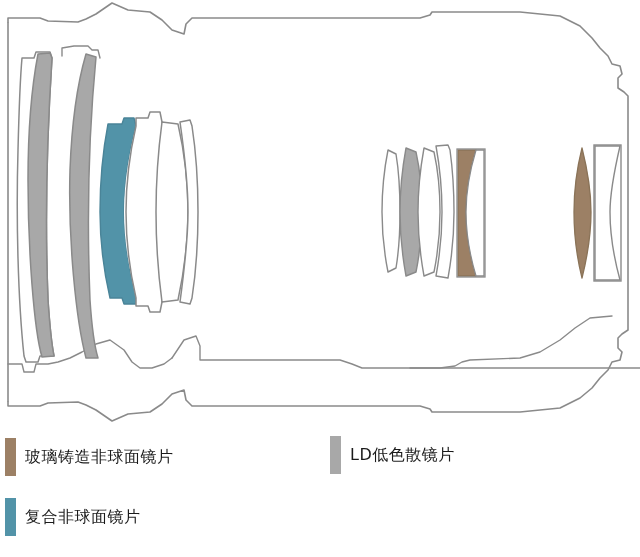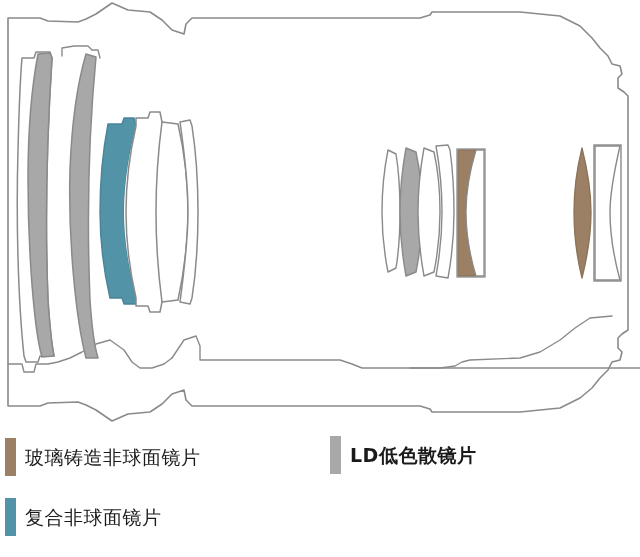--- a/index.html
+++ b/index.html
@@ -34,31 +34,31 @@
     top: 430px;
     width: 640px;
     height: 127px;
   }
   .legend-row {
     position: absolute;
     display: flex;
     align-items: center;
   }
   .legend-row-1 { left: 5px;   top: 8px;  }
-  .legend-row-2 { left: 330px; top: 6px; font-weight: bold;  }
+  .legend-row-2 { left: 330px; top: 6px;  }
   .legend-row-3 { left: 5px;   top: 68px; text-align: center; }
 
   .legend-swatch {
     width: 11px;
     height: 38px;
     flex: 0 0 auto;
     margin-right: 9px;
   }
   .legend-label {
-    font-size: 19px;
+    font-size: 16px;
     line-height: 1;
     color: #1a1a1a;
     letter-spacing: 0.5px;
     white-space: nowrap;
     font-family: "DejaVu Sans", "Liberation Sans", sans-serif;
   }
 </style>
 </head>
 <body>
 

